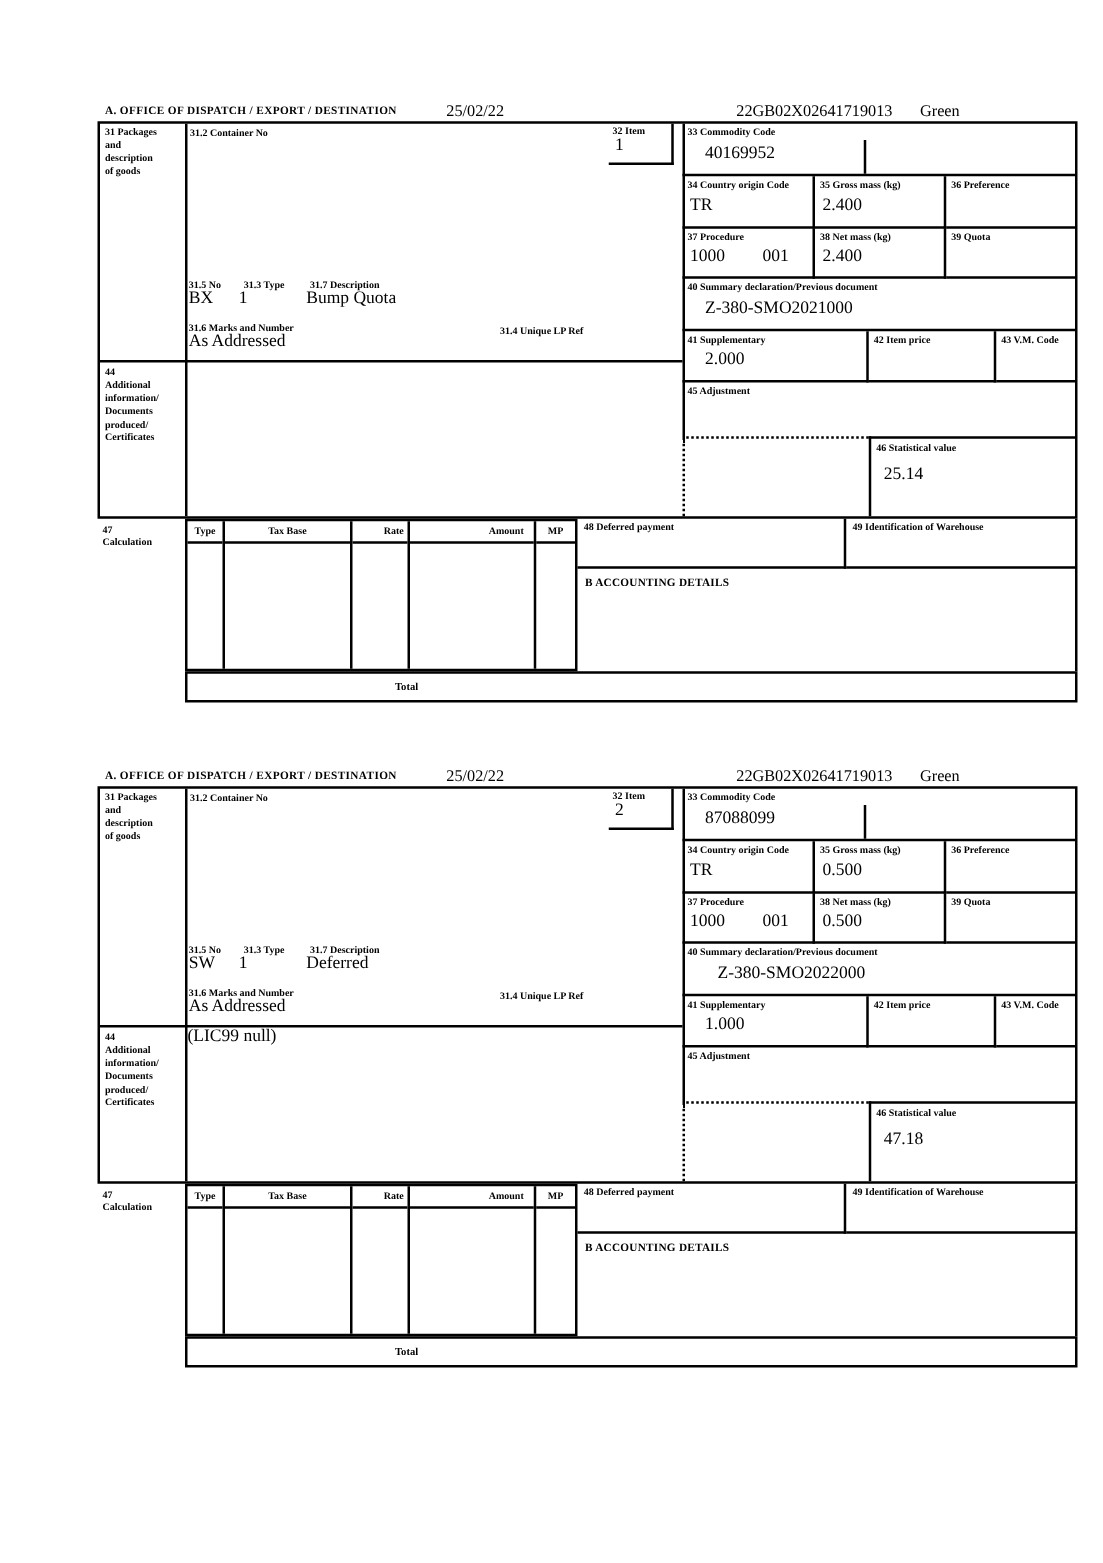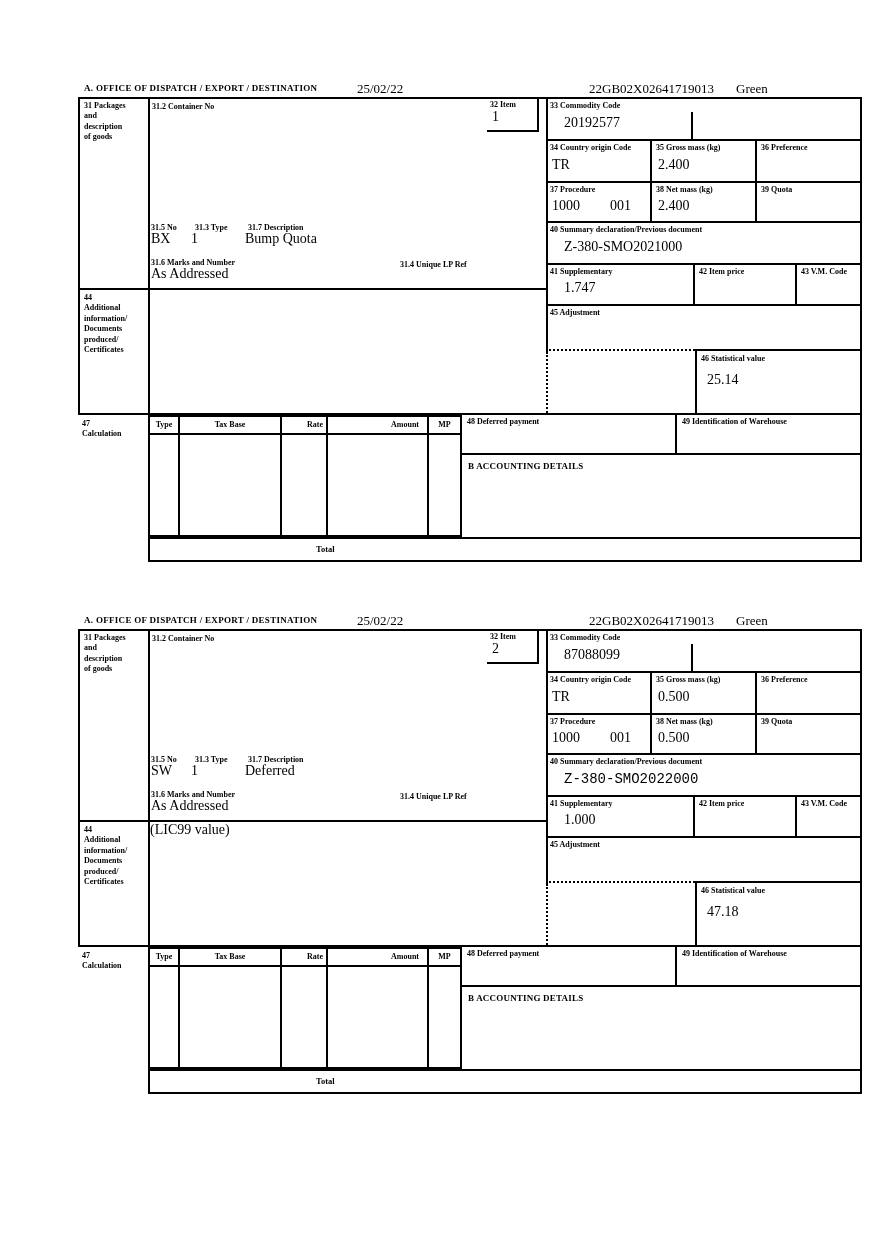--- a/index.html
+++ b/index.html
@@ -50,21 +50,21 @@
         <div class="a val" style="left:5px;top:11px;">1</div>
       </div>
 
       <div class="a" style="left:466px;top:0;height:253px;border-left:2px solid #000;"></div>
       <div class="a" style="left:466px;top:253px;height:61px;border-left:2px dotted #000;"></div>
 
       <div class="a" style="left:466px;top:0;width:314px;height:314px;">
 
         <div class="a bb" style="left:0;top:0;width:314px;height:42px;border-bottom-width:2px;border-style:solid;">
           <div class="a lbl" style="left:4px;top:2px;">33 Commodity Code</div>
-          <div class="a val" style="left:18px;top:17px;">20192577</div>
+          <div class="a val" style="left:18px;top:17px;">40169952</div>
           <div class="a" style="left:145px;top:13px;height:27px;border-left:2px solid #000;"></div>
         </div>
 
         <div class="a bb" style="left:0;top:42px;width:106px;height:42px;border-bottom-width:2px;border-right-width:2px;border-style:solid;">
           <div class="a lbl" style="left:4px;top:2px;">34 Country origin Code</div>
           <div class="a val" style="left:6px;top:17px;">TR</div>
         </div>
         <div class="a bb" style="left:106px;top:42px;width:105px;height:42px;border-bottom-width:2px;border-right-width:2px;border-style:solid;">
           <div class="a lbl" style="left:4px;top:2px;">35 Gross mass (kg)</div>
           <div class="a val" style="left:6px;top:17px;">2.400</div>
@@ -88,21 +88,21 @@
           <div class="a val" style="left:6px;top:16px;"></div>
         </div>
 
         <div class="a bb" style="left:0;top:124px;width:314px;height:42px;border-bottom-width:2px;border-style:solid;">
           <div class="a lbl" style="left:4px;top:2px;">40 Summary declaration/Previous document</div>
           <div class="a val" style="left:18px;top:17px;">Z-380-SMO2021000</div>
         </div>
 
         <div class="a bb" style="left:0;top:166px;width:149px;height:41px;border-bottom-width:2px;border-right-width:2px;border-style:solid;">
           <div class="a lbl" style="left:4px;top:2px;">41 Supplementary</div>
-          <div class="a val" style="left:18px;top:16px;">1.747</div>
+          <div class="a val" style="left:18px;top:16px;">2.000</div>
         </div>
         <div class="a bb" style="left:149px;top:166px;width:102px;height:41px;border-bottom-width:2px;border-right-width:2px;border-style:solid;">
           <div class="a lbl" style="left:4px;top:2px;">42 Item price</div>
           <div class="a val" style="left:6px;top:16px;"></div>
         </div>
         <div class="a bb" style="left:251px;top:166px;width:63px;height:41px;border-bottom-width:2px;border-style:solid;">
           <div class="a lbl" style="left:4px;top:2px;">43 V.M. Code</div>
           <div class="a val" style="left:6px;top:16px;"></div>
         </div>
 
@@ -234,21 +234,21 @@
           <div class="a lbl" style="left:4px;top:2px;">38 Net mass (kg)</div>
           <div class="a val" style="left:6px;top:16px;">0.500</div>
         </div>
         <div class="a bb" style="left:211px;top:84px;width:103px;height:40px;border-bottom-width:2px;border-style:solid;">
           <div class="a lbl" style="left:4px;top:2px;">39 Quota</div>
           <div class="a val" style="left:6px;top:16px;"></div>
         </div>
 
         <div class="a bb" style="left:0;top:124px;width:314px;height:42px;border-bottom-width:2px;border-style:solid;">
           <div class="a lbl" style="left:4px;top:2px;">40 Summary declaration/Previous document</div>
-          <div class="a val" style="left:18px;top:17px;font-family:Liberation Mono, monospace;">Z-380-SMO2022000</div>
+          <div class="a val" style="left:28px;top:17px;">Z-380-SMO2022000</div>
         </div>
 
         <div class="a bb" style="left:0;top:166px;width:149px;height:41px;border-bottom-width:2px;border-right-width:2px;border-style:solid;">
           <div class="a lbl" style="left:4px;top:2px;">41 Supplementary</div>
           <div class="a val" style="left:18px;top:16px;">1.000</div>
         </div>
         <div class="a bb" style="left:149px;top:166px;width:102px;height:41px;border-bottom-width:2px;border-right-width:2px;border-style:solid;">
           <div class="a lbl" style="left:4px;top:2px;">42 Item price</div>
           <div class="a val" style="left:6px;top:16px;"></div>
         </div>
@@ -274,21 +274,21 @@
       <div class="a lbl" style="left:168px;top:124px;">31.7 Description</div>
       <div class="a val" style="left:71px;top:133px;">SW</div>
       <div class="a val" style="left:111px;top:133px;">1</div>
       <div class="a val" style="left:165px;top:133px;">Deferred</div>
 
       <div class="a lbl" style="left:71px;top:159px;">31.6 Marks and Number</div>
       <div class="a val" style="left:71px;top:168px;">As Addressed</div>
       <div class="a lbl" style="left:320px;top:161px;">31.4 Unique LP Ref</div>
       <div class="a val" style="left:400px;top:170px;"></div>
 
-      <div class="a val" style="left:70px;top:192px;">(LIC99 value)</div>
+      <div class="a val" style="left:70px;top:192px;">(LIC99 null)</div>
     </div>
 
     <div class="a lbl" style="left:4px;top:337px;">47
 Calculation</div>
 
     <div class="a bb" style="left:70px;top:333px;width:314px;height:122px;border-width:2px;border-style:solid;display:flex;">
       <div style="width:28px;border-right:2px solid #000;">
         <div class="cth" style="text-align:center;">Type</div>
       </div>
       <div style="width:100px;border-right:2px solid #000;">

